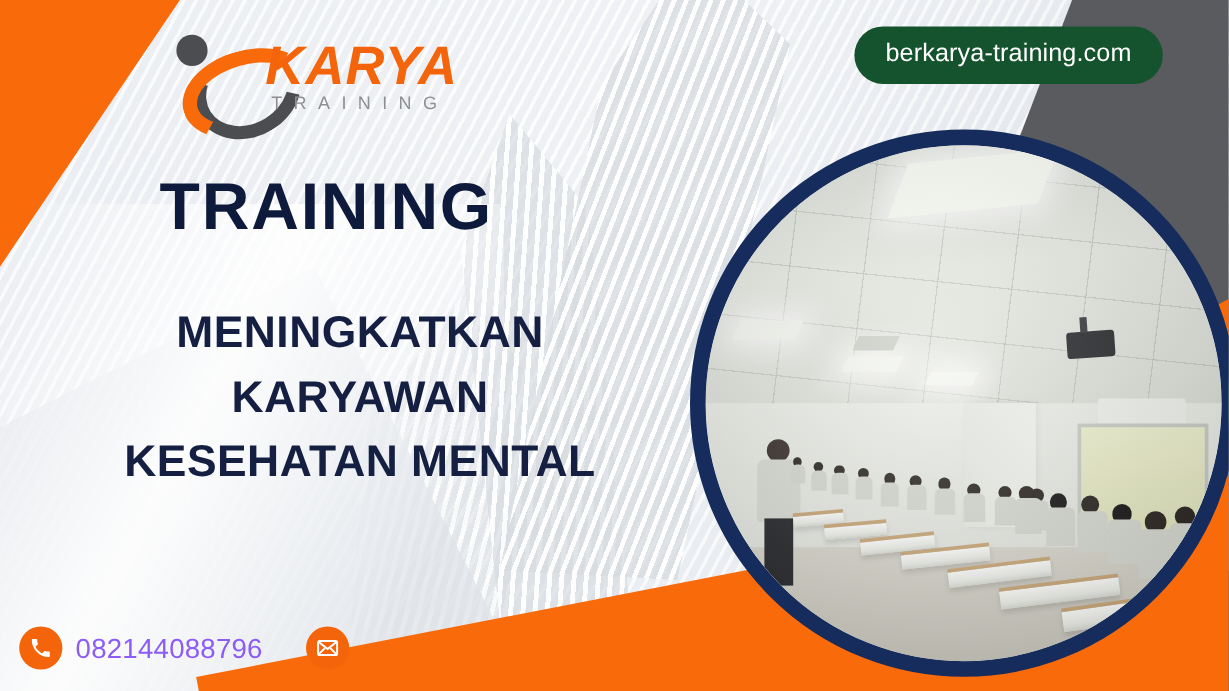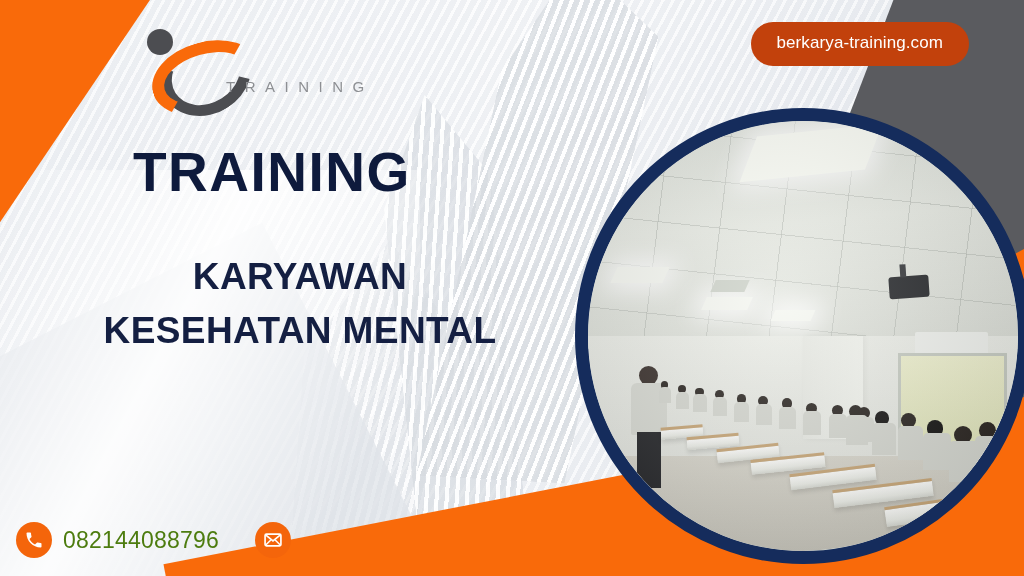--- a/index.html
+++ b/index.html
@@ -153,25 +153,25 @@
   }
   .logo-sub {
     position: absolute; left: 93px; top: 57px;
     font-size: 15px; font-weight: 400;
     letter-spacing: 9.5px; color: #8d8f93; line-height: 1;
   }
 
   
   .url-pill {
     position: absolute; right: 55px; top: 22px;
-    background: #c2410c;
+    background: #14532d;
     color: #ffffff;
     border-radius: 999px;
     padding: 11px 26px 13px;
-    font-size: 17px;
+    font-size: 21px;
     letter-spacing: .1px;
     white-space: nowrap;
   }
 
   
   .headline {
     position: absolute; left: 133px; top: 145px;
     font-size: 55px; font-weight: 800;
     letter-spacing: 1.5px;
     color: #0e1a3c; line-height: 1;
@@ -291,21 +291,21 @@
   .contact-item { display: flex; align-items: center; gap: 11px; }
   .contact-item + .contact-item { margin-left: 22px; }
   .c-icon {
     width: 36px; height: 36px; border-radius: 50%;
     background: #f4650b;
     display: flex; align-items: center; justify-content: center;
     flex: 0 0 auto;
   }
   .c-icon svg { display: block; }
   .c-text {
-    font-size: 23px; color: #4d7c0f; letter-spacing: .2px;
+    font-size: 23px; color: #8b5cf6; letter-spacing: .2px;
     white-space: nowrap;
   }
 </style>
 </head>
 <body>
 
 <div id="poster">
 
   <div class="bg-base"></div>
   <div class="bg-stripes"></div>
@@ -321,27 +321,29 @@
   <div class="deco-bottom-grey"></div>
   <div class="deco-bottom-orange"></div>
   <div class="deco-bl-orange"></div>
 
   <div class="logo">
     <div class="logo-mark">
       <div class="logo-dot"></div>
       <div class="logo-swoosh-grey"></div>
       <div class="logo-swoosh-orange"></div>
     </div>
+    <div class="logo-word">KARYA</div>
     <div class="logo-sub">TRAINING</div>
   </div>
 
   <div class="url-pill">berkarya-training.com</div>
 
   <div class="headline">TRAINING</div>
   <div class="subhead">
+    <div>MENINGKATKAN</div>
     <div>KARYAWAN</div>
     <div>KESEHATAN MENTAL</div>
   </div>
 
   <div class="deco-right-orange-stripe"></div>
 
   <div class="photo-circle">
     <div class="photo-inner">
       <div class="ph-ceiling"></div>
       <div class="ph-grid"></div>

